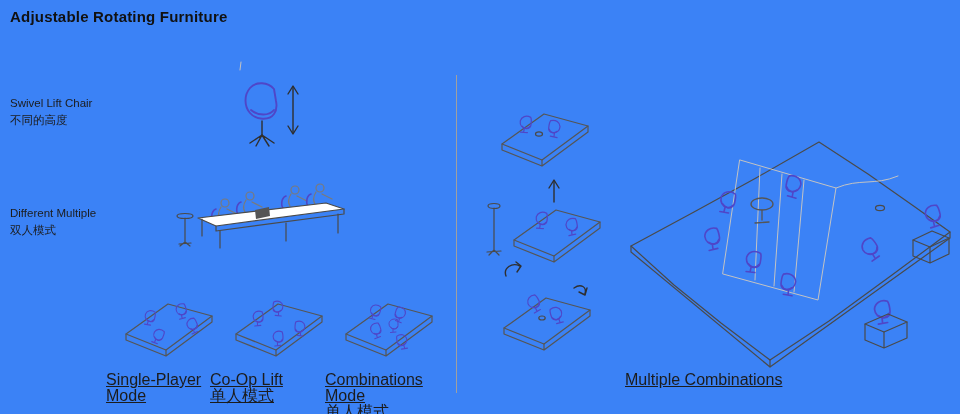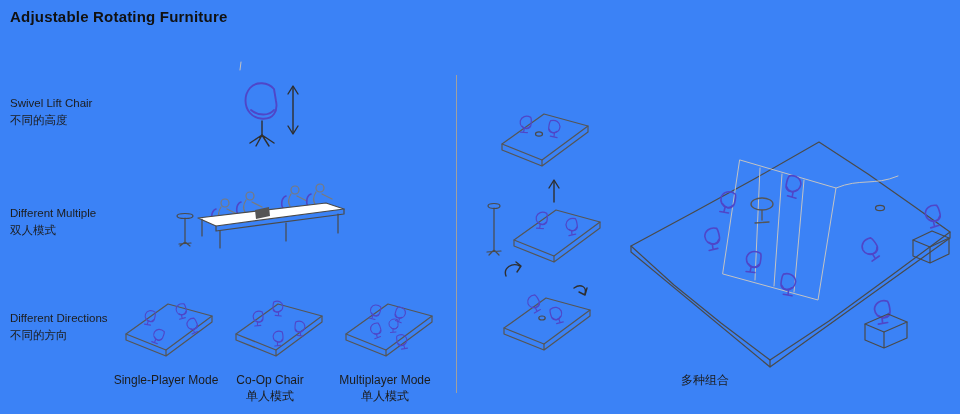--- a/index.html
+++ b/index.html
@@ -4,21 +4,21 @@
 <style>
   html,body{margin:0;padding:0;background:#ffffff;}
   #canvas{
     position:relative;width:960px;height:414px;background:#3b82f6;
     font-family:"Liberation Sans","DejaVu Sans",sans-serif;color:#1a1a1a;overflow:hidden;
   }
   .title{
     position:absolute;left:10px;top:8px;font-size:15px;font-weight:bold;letter-spacing:.2px;color:#111;
   }
   .rowlabel{position:absolute;left:10px;font-size:11.5px;line-height:17px;color:#1c1c1c;}
-  .caption{position:absolute;font-size:12px;line-height:16px;text-align:center;color:#1c1c1c;}
+  .caption{position:absolute;font-size:16px;line-height:16px;color:#1c1c1c;text-decoration:underline;}
   .divider{position:absolute;width:1px;background:#a0a0a0;}
   svg{position:absolute;overflow:visible;}
   .sk{stroke:#4a4a4a;stroke-width:1.2;fill:none;stroke-linecap:round;stroke-linejoin:round;}
   .sk-light{stroke:#c3c3c3;stroke-width:1;fill:none;stroke-linecap:round;}
   .sk-dark{stroke:#2f2f2f;stroke-width:1.4;fill:none;stroke-linecap:round;stroke-linejoin:round;}
   .chair{stroke:#4f46c8;fill:none;stroke-linecap:round;stroke-linejoin:round;}
   .person{stroke:#7a7a7a;stroke-width:1.2;fill:none;stroke-linecap:round;}
 </style>
 </head>
 <body>
@@ -46,24 +46,20 @@
   <div class="title">Adjustable Rotating Furniture</div>
 
   <div class="rowlabel" style="top:95px">
     <div>Swivel Lift Chair</div>
     <div>不同的高度</div>
   </div>
   <div class="rowlabel" style="top:205px">
     <div>Different Multiple</div>
     <div>双人模式</div>
   </div>
-  <div class="rowlabel" style="top:310px">
-    <div>Different Directions</div>
-    <div>不同的方向</div>
-  </div>
 
   <svg style="left:225px;top:58px" width="90" height="105" viewBox="0 0 90 105">
     <path class="sk-light" d="M16,4 L15,12"></path>
     <g class="chair" stroke-width="1.9">
       <path d="M49,31 C43,24 31,23 25,30 C19,37 19,48 25,55 C31,62 44,63 49,56 C52,52 52,48 51,43 Z"></path>
       <path d="M26,52 C33,58 44,58 49,52"></path>
     </g>
     <g class="sk-dark">
       <path d="M37,63 L37,77"></path>
       <path d="M37,77 L25,85 M37,77 L49,85 M37,77 L31,88 M37,77 L44,88"></path>
@@ -139,25 +135,25 @@
     <use class="chair" href="#chair" transform="translate(76,22) scale(-0.55,0.55) rotate(-15)"></use>
     <use class="chair" href="#chair" transform="translate(36,38) scale(0.55) rotate(-15)"></use>
     <use class="chair" href="#chair" transform="translate(74,46) scale(-0.55,0.55) rotate(15)"></use>
     <use class="chair" href="#chair" transform="translate(56,32) scale(0.5)"></use>
   </svg>
 
   <div class="caption" style="left:106px;top:372px;width:120px">
     <div>Single-Player Mode</div>
   </div>
   <div class="caption" style="left:210px;top:372px;width:120px">
-    <div>Co-Op Chair</div>
+    <div>Co-Op Lift</div>
     <div>单人模式</div>
   </div>
   <div class="caption" style="left:325px;top:372px;width:120px">
-    <div>Multiplayer Mode</div>
+    <div>Combinations Mode</div>
     <div>单人模式</div>
   </div>
 
   <div class="divider" style="left:456px;top:75px;height:318px"></div>
 
   <svg style="left:482px;top:96px" width="120" height="76" viewBox="0 0 120 76">
     <use href="#plat" transform="translate(14,12)"></use>
     <use class="chair" href="#chair" transform="translate(38,18) scale(0.62) rotate(8)"></use>
     <use class="chair" href="#chair" transform="translate(80,24) scale(-0.62,0.62) rotate(-6)"></use>
     <ellipse class="sk" cx="57" cy="38" rx="3.5" ry="2.2"></ellipse>
@@ -221,16 +217,16 @@
     </g>
 
     <use class="chair" href="#chair" transform="translate(250,172) scale(0.85) rotate(-5)"></use>
     <g class="sk">
       <path d="M243,196 L266,186 L285,194 L262,204 Z"></path>
       <path d="M243,196 L243,212 L262,220 L262,204 M262,220 L285,210 L285,194"></path>
     </g>
   </svg>
 
   <div class="caption" style="left:625px;top:372px;width:160px">
-    <div>多种组合</div>
+    <div>Multiple Combinations</div>
   </div>
 
 </div>
 
 </body></html>

